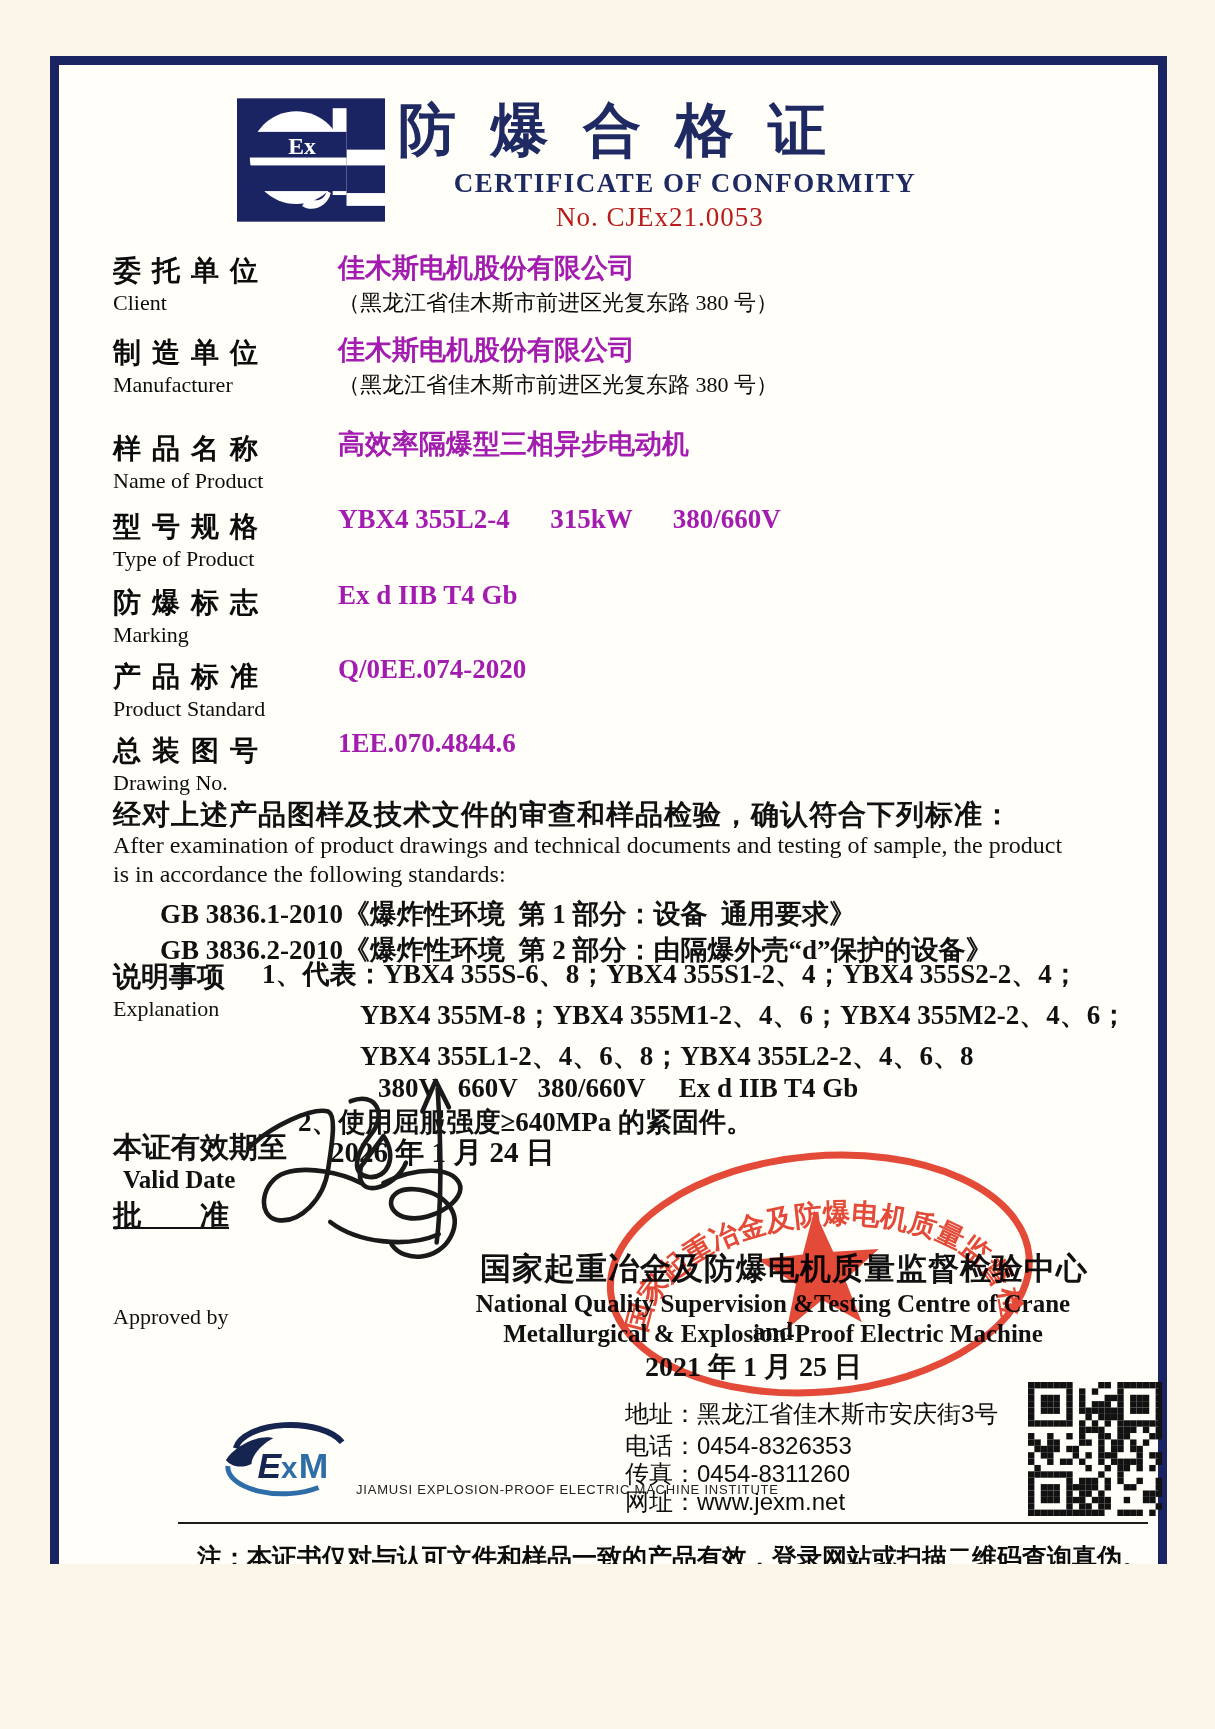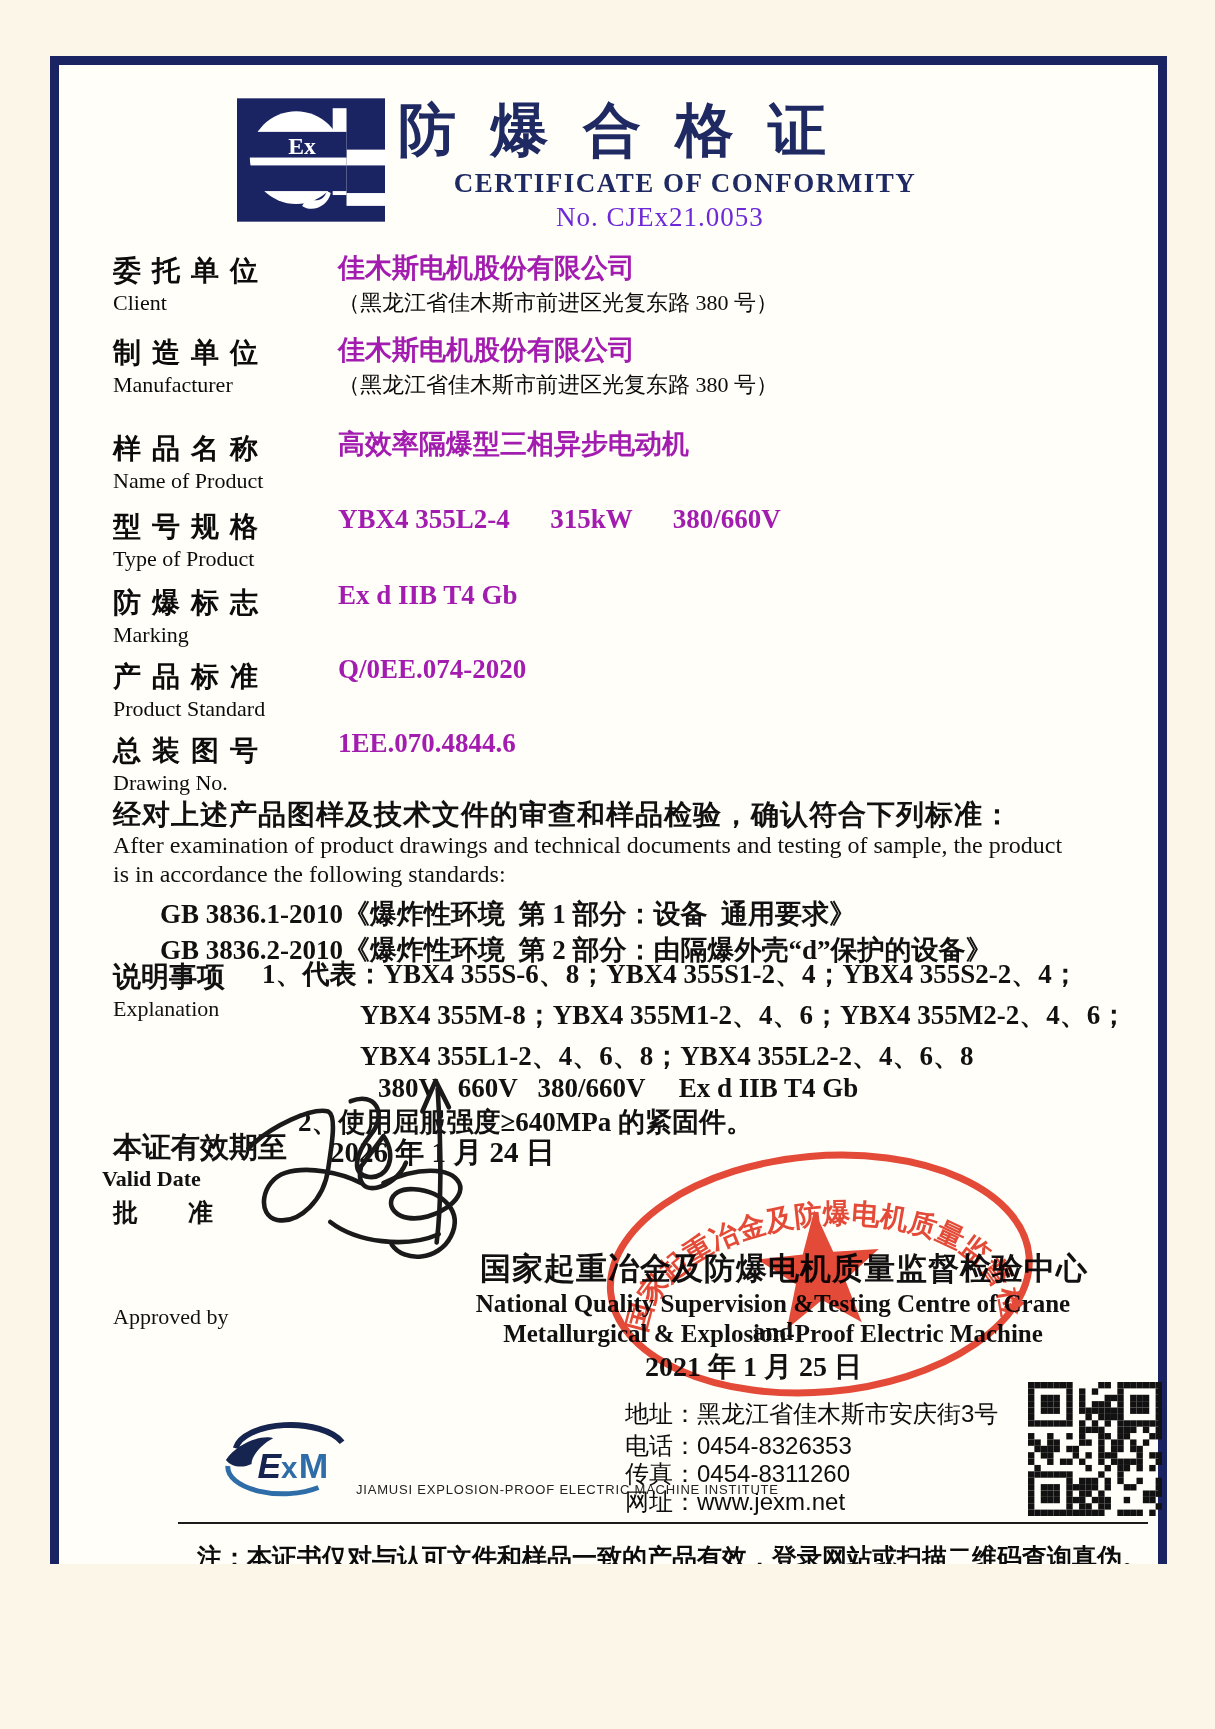--- a/index.html
+++ b/index.html
@@ -6,21 +6,21 @@
   .page{position:relative;width:1215px;height:1564px;background:#fbf6e8;overflow:hidden;
         font-family:"Liberation Serif","DejaVu Serif",serif;color:#111;}
   .frame{position:absolute;left:50px;top:56px;width:1117px;height:1551px;box-sizing:border-box;
          border:9px solid #1b2463;background:#fffef8;}
   .abs{position:absolute;}
   .pre{white-space:pre;}
   
   .title-cn{left:398px;top:92px;font-size:58px;font-weight:bold;letter-spacing:10px;color:#1f2a63;}
   .title-en{left:380px;top:168px;width:610px;text-align:center;font-size:27px;font-weight:bold;
             letter-spacing:1.5px;color:#1f2a63;}
-  .cert-no{left:380px;top:202px;width:560px;text-align:center;font-size:27px;letter-spacing:1px;color:#6d28d9;}
+  .cert-no{left:380px;top:202px;width:560px;text-align:center;font-size:27px;letter-spacing:1px;color:#b91c1c;}
   
   .flabel{left:113px;font-size:28px;font-weight:bold;letter-spacing:2px;color:#0c0c0c;white-space:pre;}
   .flabel-en{left:113px;font-size:22px;color:#0c0c0c;}
   .fvalue{left:338px;font-size:27px;font-weight:bold;color:#a21caf;white-space:pre;}
   .fsub{left:338px;font-size:22px;color:#0c0c0c;white-space:pre;}
   
   .stmt-cn{left:113px;top:796px;font-size:28px;font-weight:bold;letter-spacing:1px;}
   .stmt-en{left:113px;font-size:24px;}
   .std{left:160px;font-size:27px;font-weight:bold;white-space:pre;}
   .exp-line{font-size:27px;font-weight:bold;white-space:pre;}
@@ -110,24 +110,24 @@
 
   <div class="abs" style="left:113px;top:958px;font-size:28px;font-weight:bold;">说明事项</div>
   <div class="abs" style="left:113px;top:996px;font-size:22px;text-align:right;">Explanation</div>
   <div class="abs exp-line" style="left:262px;top:956px;">1、代表：YBX4 355S-6、8；YBX4 355S1-2、4；YBX4 355S2-2、4；</div>
   <div class="abs exp-line" style="left:360px;top:997px;">YBX4 355M-8；YBX4 355M1-2、4、6；YBX4 355M2-2、4、6；</div>
   <div class="abs exp-line" style="left:360px;top:1038px;">YBX4 355L1-2、4、6、8；YBX4 355L2-2、4、6、8</div>
   <div class="abs exp-line" style="left:378px;top:1073px;">380V   660V   380/660V     Ex d IIB T4 Gb</div>
   <div class="abs exp-line" style="left:298px;top:1104px;">2、使用屈服强度≥640MPa 的紧固件。</div>
 
   <div class="abs" style="left:113px;top:1128px;font-size:29px;font-weight:bold;">本证有效期至</div>
-  <div class="abs" style="left:102px;top:1166px;font-size:22px;font-weight:bold;">Valid Date</div>
+  <div class="abs" style="left:123px;top:1166px;font-size:25px;font-weight:bold;">Valid Date</div>
   <div class="abs pre" style="left:330px;top:1133px;font-size:29px;font-weight:bold;">2026 年 1 月 24 日</div>
 
-  <div class="abs pre" style="left:113px;top:1196px;font-size:25px;font-weight:bold;">批        准</div>
+  <div class="abs pre" style="left:113px;top:1196px;font-size:29px;font-weight:bold;text-decoration:underline;">批        准</div>
   <div class="abs" style="left:113px;top:1304px;font-size:22px;">Approved by</div>
 
   <svg class="abs sig" width="266" height="226" viewBox="0 0 260 220">
     <g fill="none" stroke="#1a1a1a" stroke-width="4.5" stroke-linecap="round" stroke-linejoin="round">
       <path d="M18,80 C40,58 80,40 96,44 C104,48 100,74 96,100 C92,130 68,154 46,150 C26,146 30,112 54,104 C76,97 110,104 128,114"></path>
       <path d="M118,34 C142,24 154,46 138,66 C122,86 118,106 136,108 C154,110 164,88 150,68 L128,98 C120,132 162,120 172,94"></path>
       <path d="M203,22 C206,72 207,132 202,172 M188,44 L201,14 L214,40"></path>
       <path d="M150,114 C182,98 216,98 224,114 C232,130 198,152 174,148 C150,144 152,118 180,120 C208,122 228,142 216,166 C204,190 170,192 158,174"></path>
       <path d="M98,152 C124,172 172,178 204,164"></path>
     </g>

